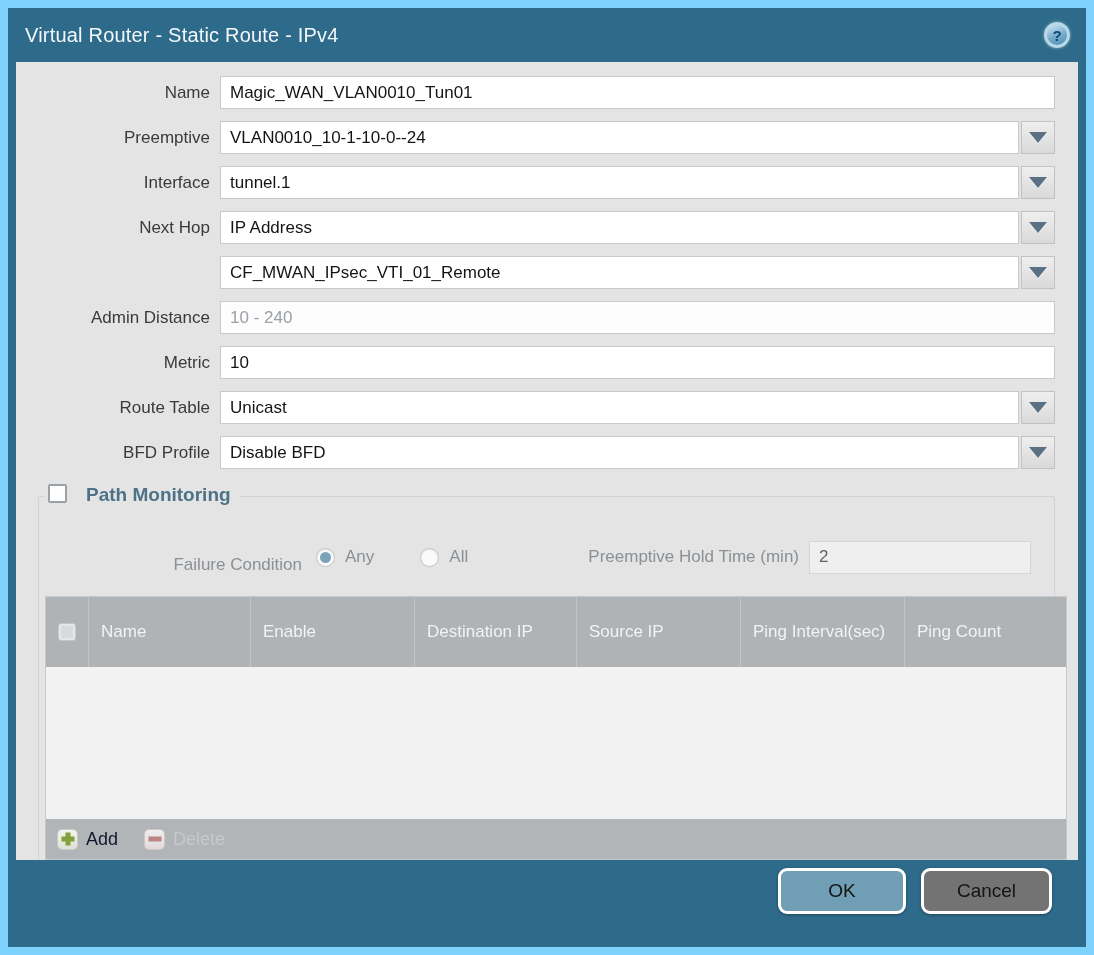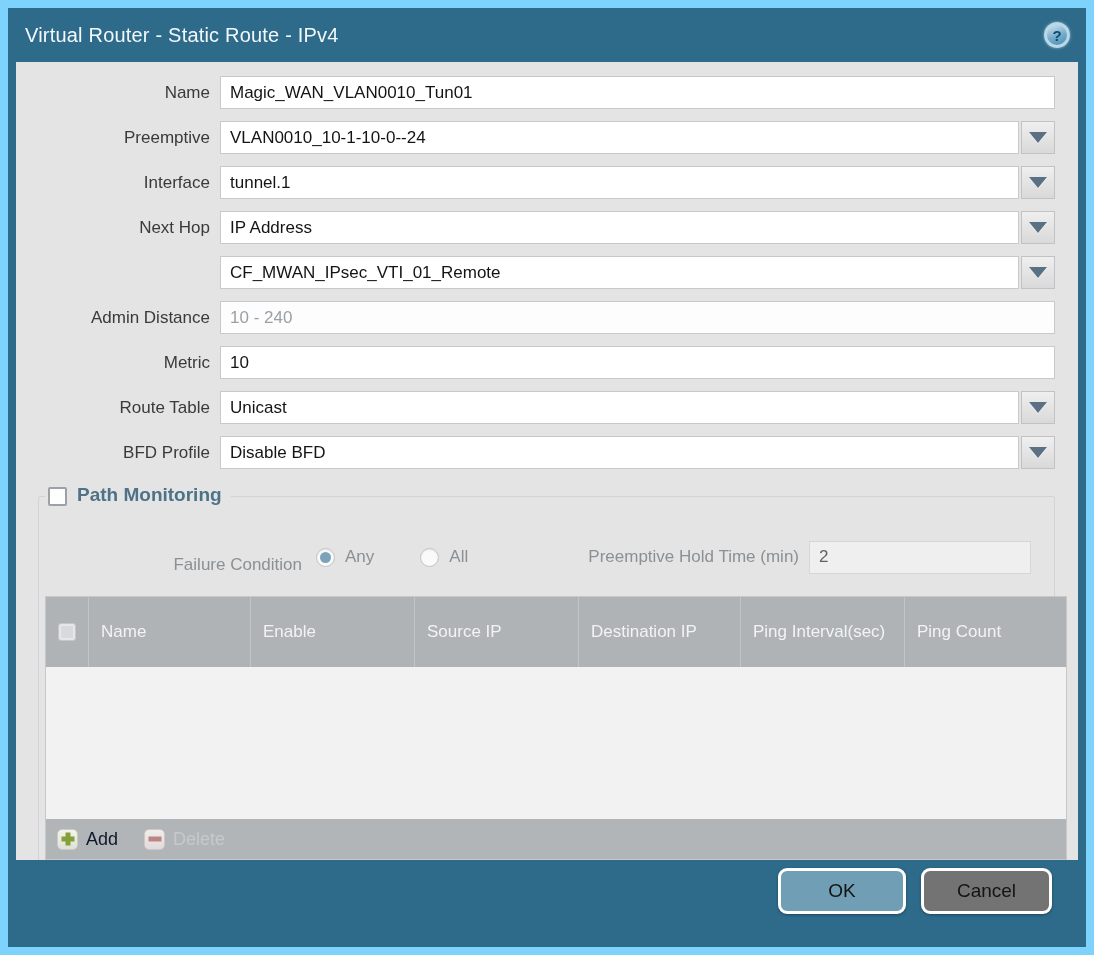--- a/index.html
+++ b/index.html
@@ -78,21 +78,21 @@
     position:relative;
     margin:27px 23px 0 22px;
     border:1px solid #d2d3d4;
     border-radius:2px;
     padding:28px 8px 23px 3px;
     height:382px;
   }
   .pm-legend {
     position:absolute; top:-13px; left:6px;
     background:#e4e4e5;
-    display:flex; align-items:flex-end; gap:10px;
+    display:flex; align-items:flex-start; gap:19px;
     padding:0 9px 0 3px;
   }
   .pm-check {
     width:19px; height:19px;
     background:#fefefe; border:2px solid #9ba1a6; border-radius:2px;
     cursor:pointer;
   }
   .pm-title { font-size:19px; font-weight:bold; color:#4e7287; }
   .fc-row {
     display:flex; align-items:center;
@@ -293,22 +293,22 @@
         <input class="ph-input" value="2" style="">
       </div>
 
       <div class="pm-table">
         <div class="thead">
           <div class="th w-cb">
             <span class="hd-check"></span>
           </div>
           <div class="th w1">Name</div>
           <div class="th w2">Enable</div>
+          <div class="th w4">Destination IP</div>
           <div class="th w3">Source IP</div>
-          <div class="th w4">Destination IP</div>
           <div class="th w5">Ping Interval(sec)</div>
           <div class="th w6">Ping Count</div>
         </div>
         <div class="tbody"></div>
         <div class="tfoot">
           <span class="tbtn">
             <span class="mini-ic plus"></span>
             <span class="txt">Add</span>
           </span>
           <span class="tbtn disabled">

